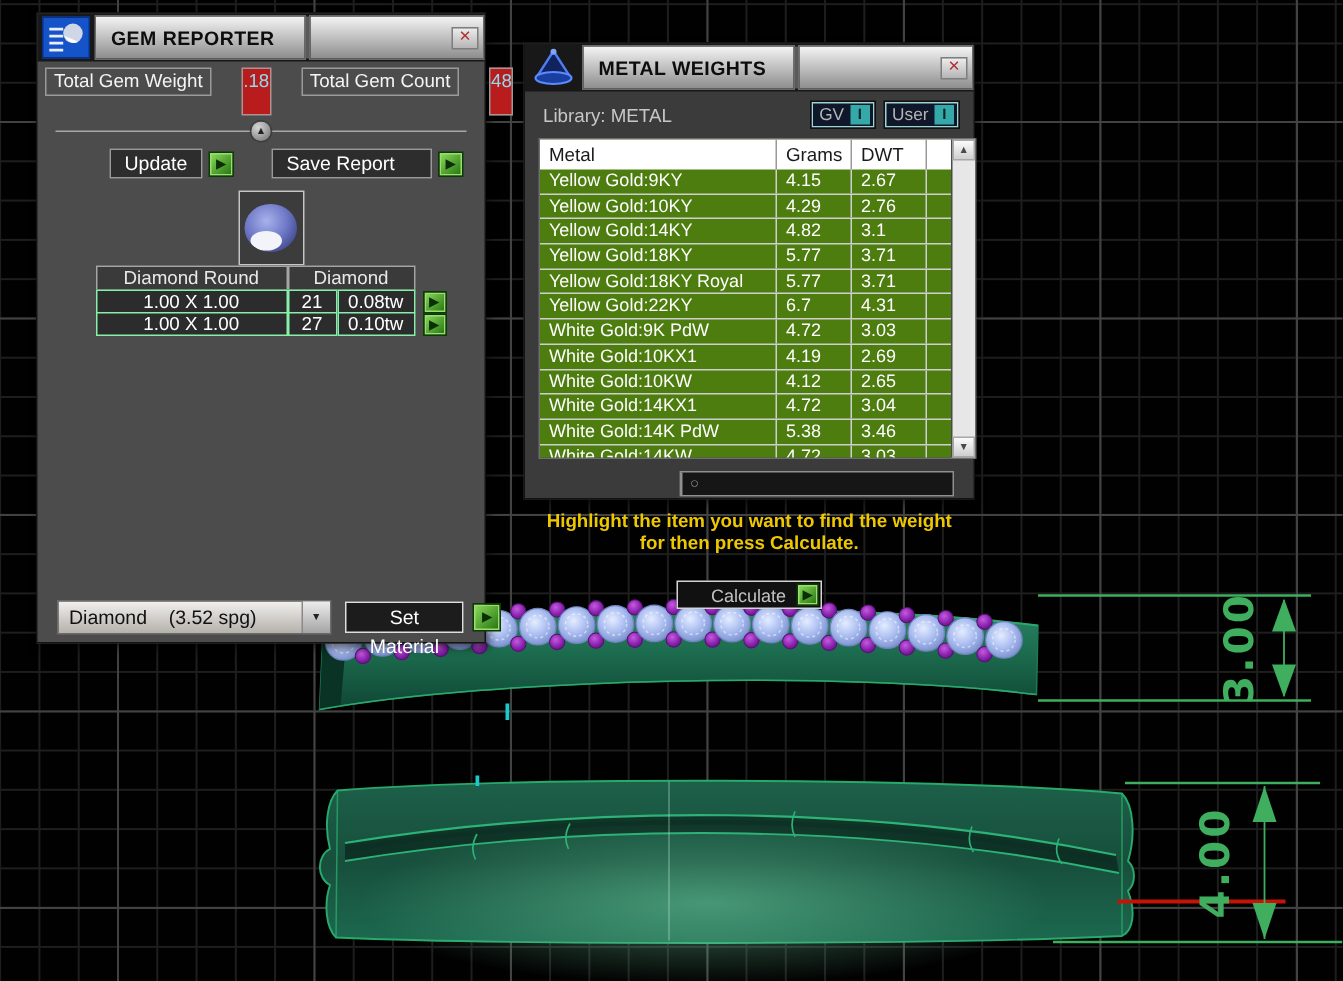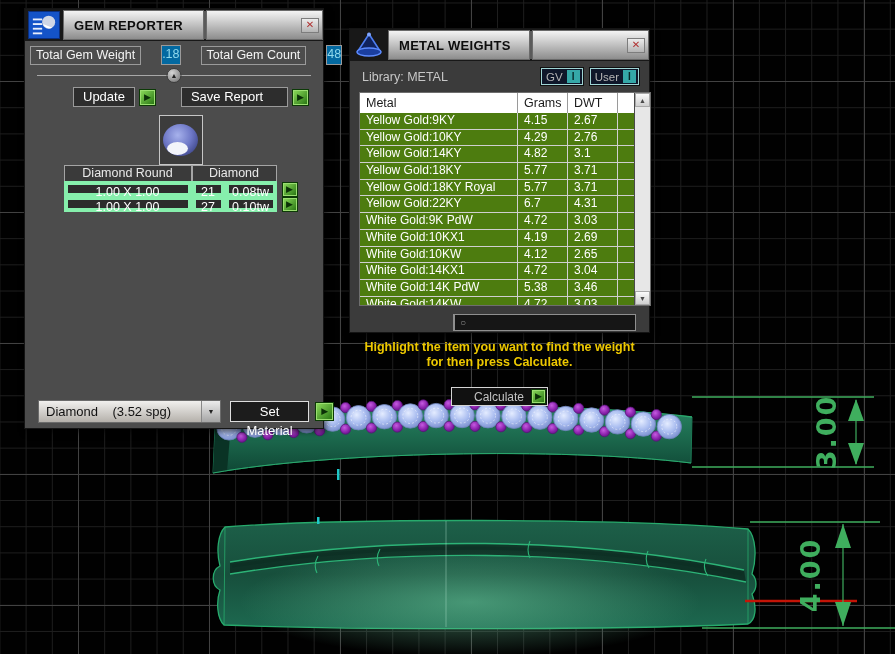--- a/index.html
+++ b/index.html
@@ -28,42 +28,42 @@
   .tb-right { flex:1; justify-content:flex-end; padding-right:3px; }
   .close-btn { width:18px; height:15px; background:linear-gradient(#ececec,#b5b5b5); border:1px solid #7d7d7d;
     color:#b03030; font-size:10px; font-weight:bold; display:flex; align-items:center; justify-content:center; line-height:1; cursor:pointer; }
   .play-btn { width:17px; height:17px; flex:none; background:linear-gradient(135deg,#83d355 10%,#2e7c17 90%);
     border:1px solid #0c3a06; box-shadow:inset 0 0 0 1px #9ade70;
     display:flex; align-items:center; justify-content:center; color:#0b3007; font-size:9px; line-height:1; cursor:pointer; }
 
   
   .win-gem { left:24px; top:8px; width:300px; height:421px; background:#4c4c4c; }
   .gr-app-icon { width:32px; height:28px; background:#1453c8; border:1px solid #0a2f80; }
-  .gr-totals { display:flex; align-items:center; margin:4px 5px 0; gap:20px; }
+  .gr-totals { display:flex; align-items:flex-start; margin:4px 5px 0; gap:20px; }
   .gr-label { border:1px solid #9a9a9a; color:#f4f4f4; font-size:12.5px; height:19px; line-height:17px; padding:0 5px; white-space:nowrap; }
-  .gr-value { background:#0369a1; color:#8fd9ec; font-size:12.5px; height:20px; line-height:17px; text-align:center; border:1px solid #9a9a9a; }
+  .gr-value { background:#b91c1c; color:#8fd9ec; font-size:12.5px; height:32px; line-height:17px; text-align:center; border:1px solid #9a9a9a; }
   .v-weight { width:40px; } .v-count { width:36px; }
   .gr-divider { position:relative; height:17px; margin:2px 12px 0; }
   .gr-divider .line { position:absolute; left:0; right:0; top:8px; height:1px; background:#a8a8a8; }
   .collapse-btn { position:absolute; left:50%; top:1px; transform:translateX(-50%); width:15px; height:15px; border-radius:50%;
     background:radial-gradient(circle at 35% 30%,#d6d6d6,#6c6c6c); border:1px solid #3d3d3d; color:#222;
     font-size:7px; display:flex; align-items:center; justify-content:center; cursor:pointer; }
   .gr-buttons { display:flex; align-items:center; margin:3px 0 0 48px; gap:4px; }
   .dark-btn { background:#2d2d2d; border:1px solid #9a9a9a; color:#fff; font-size:13px; height:20px; line-height:18px; padding:0 9px; cursor:pointer; white-space:nowrap; }
   .btn-save { width:107px; text-align:left; margin-left:21px; }
   .gr-table { display:flex; margin:8px 0 0 13px; align-items:center;flex-direction:column; }
   .gr-gemcell { width:44px; height:50px; background:#3c3c3c; border:1px solid #c6c6c6; display:flex; align-items:center; justify-content:center; }
   .gem-ball { width:35px; height:32px; border-radius:50%; position:relative; overflow:hidden;
     background:radial-gradient(circle at 42% 35%,#a7b2ec 0%,#6d77c6 48%,#3a4284 85%); }
   .gem-ball::after { content:''; position:absolute; left:4px; bottom:1px; width:21px; height:13px; background:#f2f4fa; border-radius:50%; }
   .gr-grid { display:grid; grid-template-columns:128px 33px 52px 21px; }
   .gr-hcell { background:#3a3a3a; border:1px solid #a5a5a5; color:#e9e9e9; font-size:12.5px; height:17px; line-height:15px; text-align:center; }
   .gr-hcell.h2 { grid-column:2/4; }
   .gr-hpad { border:none; background:transparent; }
-  .gr-cell { background:#2c2c2c; border:4px solid #86efac; color:#fff; font-size:12.5px; height:16px; line-height:14px; text-align:center; margin-top:-1px; }
+  .gr-cell { background:#2c2c2c; border:1px solid #86efac; color:#fff; font-size:12.5px; height:16px; line-height:14px; text-align:center; margin-top:-1px; }
   .gr-playcell { display:flex; align-items:center; justify-content:flex-end; margin-top:-1px; }
   .gr-playcell .play-btn { width:16px; height:15px; }
   .gr-bottom { position:absolute; left:13px; bottom:5px; display:flex; align-items:center; gap:9px; }
   .dropdown { width:200px; height:23px; background:linear-gradient(#f1f0ee,#b5b1ab); border:1px solid #6b6b6b; display:flex; align-items:stretch; cursor:pointer; }
   .dd-text { flex:1; color:#111; font-size:13px; line-height:21px; padding-left:7px; white-space:pre; overflow:hidden; }
   .dd-arrow { width:19px; border-left:1px solid #888; background:linear-gradient(#ececec,#a5a5a5);
     display:flex; align-items:center; justify-content:center; font-size:7px; color:#222; }
   .set-material-btn { background:#1c1c1c; border:1px solid #dedede; color:#fff; font-size:13px; height:21px; line-height:19px; padding:0 7px; cursor:pointer; }
   .gr-bottom .play-btn { width:19px; height:19px; margin-left:-3px; }
 

